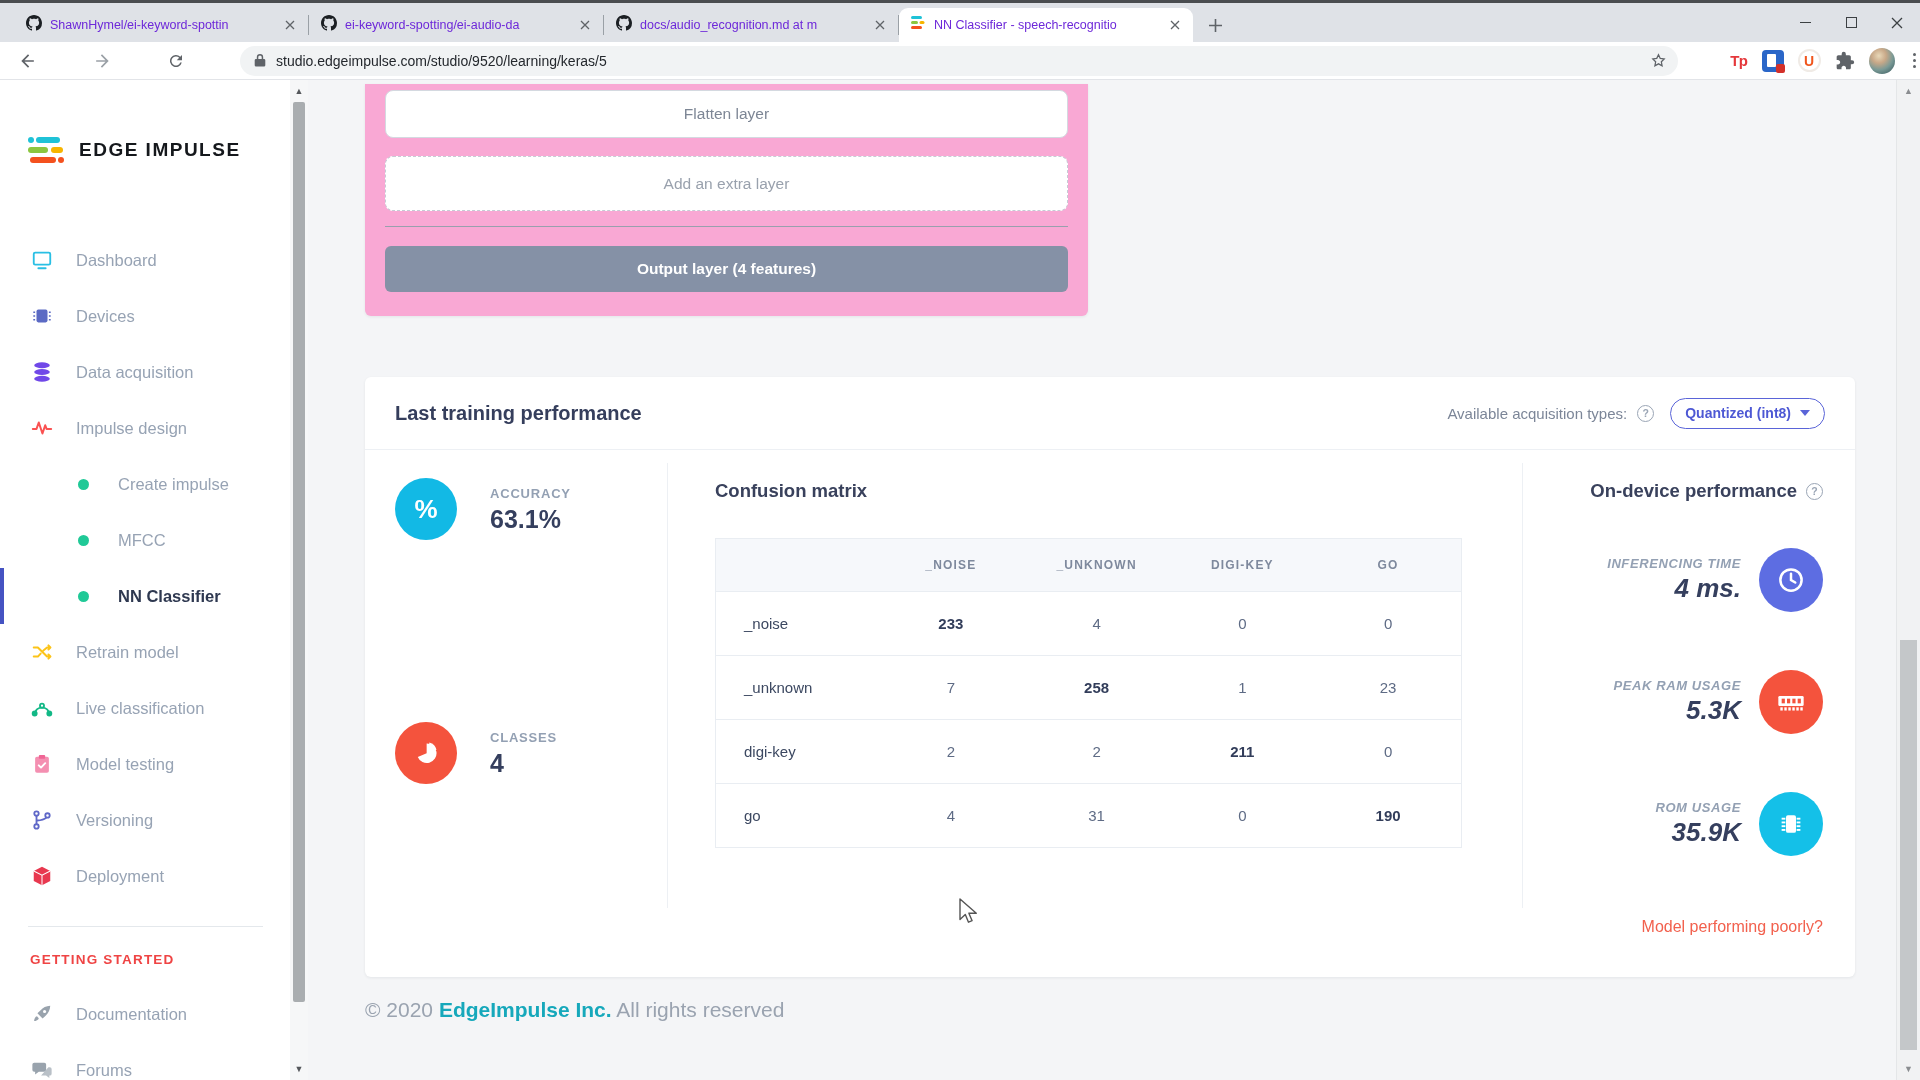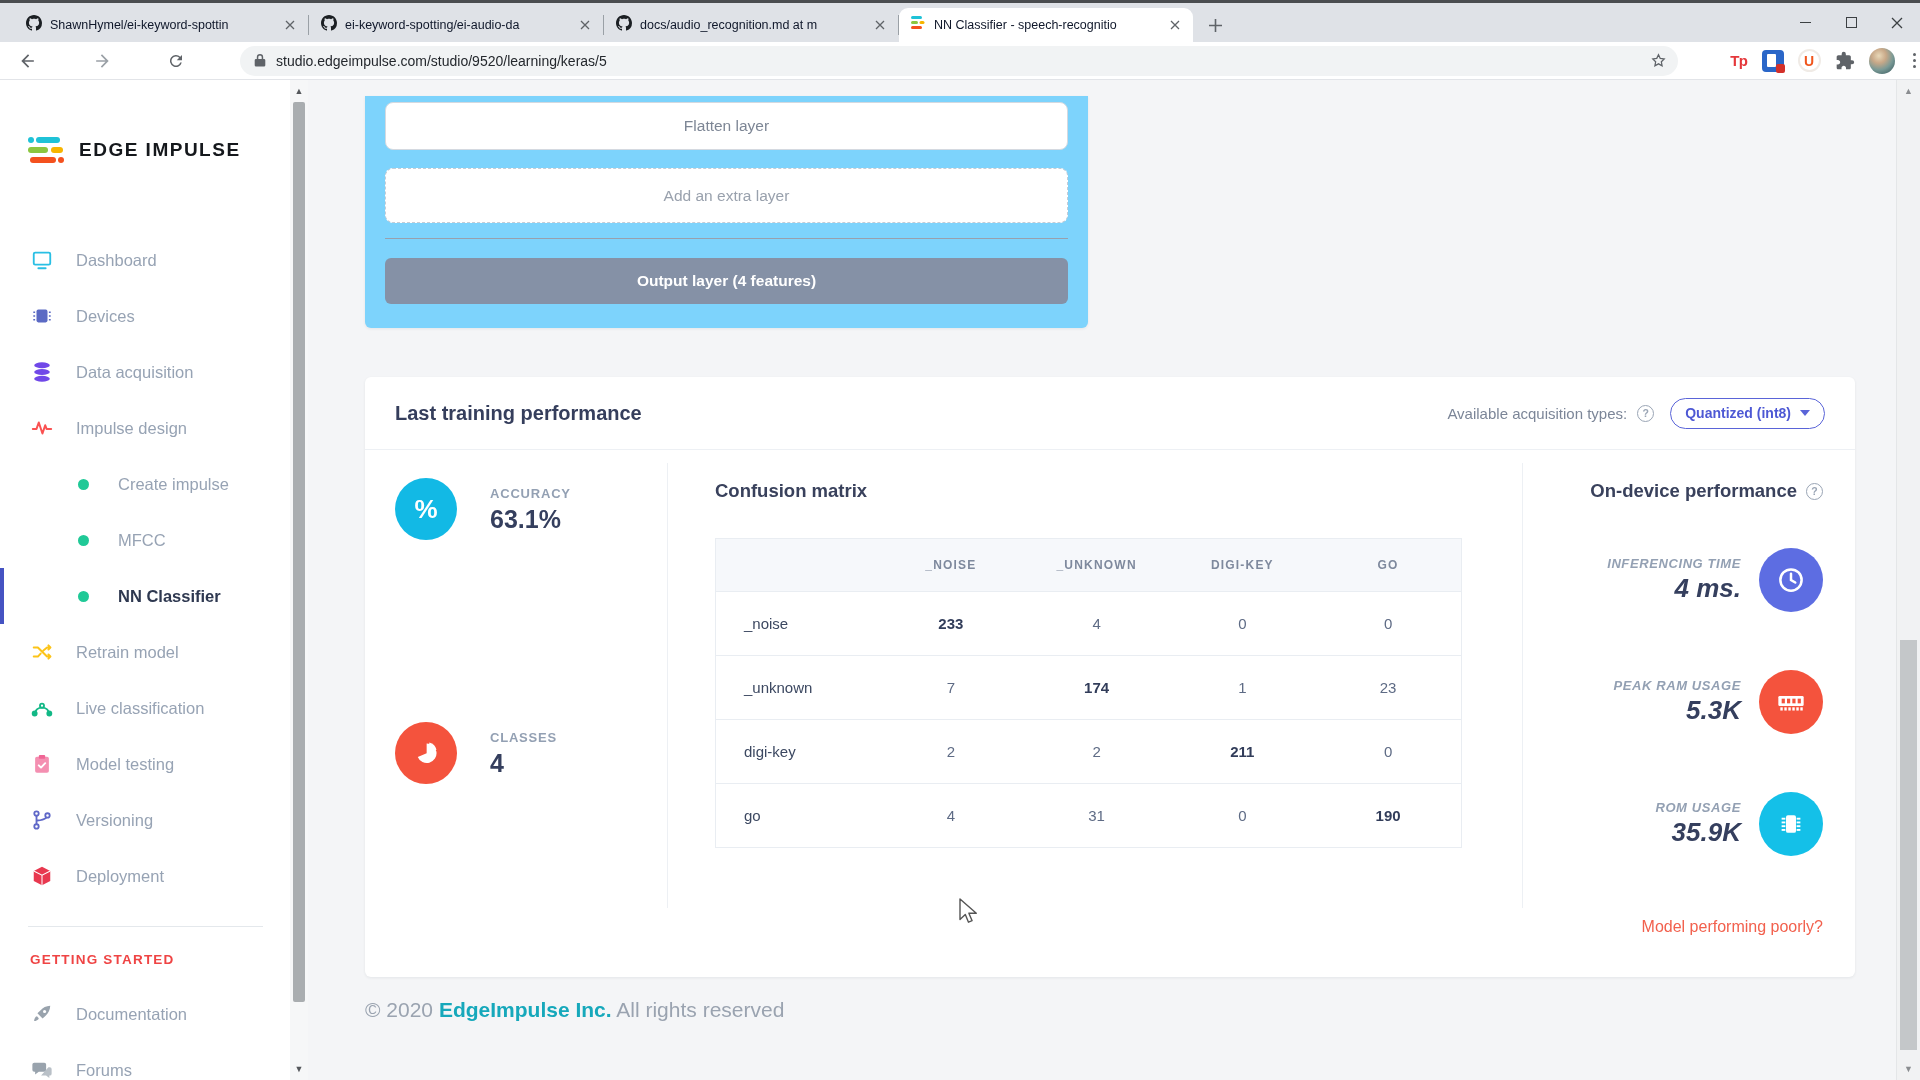--- a/index.html
+++ b/index.html
@@ -6,21 +6,21 @@
   html,body { width:1920px; height:1080px; overflow:hidden; }
   body { font-family:"Liberation Sans", sans-serif; background:#f4f5f7; }
   .screen { position:relative; width:1920px; height:1080px; overflow:hidden; background:#f4f5f7; }
 
   
   .window-top { position:absolute; left:0; top:0; width:1920px; height:3px; background:#4a4d50; }
   .tabstrip { position:absolute; left:0; top:3px; width:1920px; height:39px; background:#dfe2e7; }
   .tabs { position:absolute; left:14px; top:5px; height:34px; display:flex; align-items:stretch; }
   .tab { width:294px; display:flex; align-items:center; gap:8px; padding:0 10px 0 12px; border-radius:9px 9px 0 0; position:relative; }
   .tab.active { background:#ffffff; }
-  .tab-title { flex:1; font-size:12.5px; color:#0f172a; white-space:nowrap; overflow:hidden; }
+  .tab-title { flex:1; font-size:12.5px; color:#6d28d9; white-space:nowrap; overflow:hidden; }
   .tab-sep { width:1px; height:20px; background:#9aa0a6; align-self:center; }
   .tab-close { width:16px; height:16px; display:flex; align-items:center; justify-content:center; border-radius:8px; flex:none; }
   .newtab { width:28px; height:28px; margin-left:8px; align-self:center; display:flex; align-items:center; justify-content:center; border-radius:14px; }
   .newtab svg { display:block; }
   .win-controls { position:absolute; right:0; top:0; height:39px; display:flex; }
   .win-btn { width:46px; height:39px; display:flex; align-items:center; justify-content:center; }
   .win-min-glyph { width:11px; height:1.4px; background:#3c4043; }
   .win-max-glyph { width:11px; height:11px; border:1.4px solid #3c4043; }
 
   .toolbar { position:absolute; left:0; top:42px; width:1920px; height:38px; background:#ffffff; border-bottom:1px solid #e2e4e8; display:flex; align-items:center;gap:36px; }
@@ -59,21 +59,21 @@
   .nav-list2 { position:absolute; left:0; top:906px; width:290px; }
 
   
   .side-scroll { position:absolute; left:290px; top:0; width:18px; height:1000px; background:#f6f7f8; }
   .side-scroll .arr { position:absolute; left:0; width:18px; height:18px; display:flex; align-items:center; justify-content:center; color:#54575b; font-size:9px; }
   .side-scroll .thumb { position:absolute; left:3px; top:22px; width:12px; height:900px; background:#a9adb0; border-radius:2px; }
 
   
   .content { position:absolute; left:308px; top:0; width:1588px; height:1000px; background:#f4f5f7; }
 
-  .layers-card { position:absolute; left:57px; top:16px; width:723px; height:232px; background:#7dd3fc; border-radius:0 0 6px 6px; box-shadow:0 1px 3px rgba(40,50,70,.08); }
+  .layers-card { position:absolute; left:57px; top:4px; width:723px; height:232px; background:#f9a8d4; border-radius:0 0 6px 6px; box-shadow:0 1px 3px rgba(40,50,70,.08); }
   .btn-flatten { position:absolute; left:20px; top:6px; width:683px; height:48px; border:1px solid #d4d9e0; border-radius:8px; background:#fff; display:flex; align-items:center; justify-content:center; font-size:15.5px; color:#7d8695; }
   .btn-add-layer { position:absolute; left:20px; top:72px; width:683px; height:55px; border:1px dashed #c6ccd5; border-radius:8px; background:#fff; display:flex; align-items:center; justify-content:center; font-size:15.5px; color:#99a1ad; }
   .layers-hr { position:absolute; left:20px; top:142px; width:683px; height:1px; background:#98a0ad; }
   .btn-output { position:absolute; left:20px; top:162px; width:683px; height:46px; border:none; border-radius:6px; background:#8591a6; display:flex; align-items:center; justify-content:center; font-size:15.5px; font-weight:700; color:#ffffff; }
 
   .perf-panel { position:absolute; left:57px; top:297px; width:1490px; height:600px; background:#ffffff; border-radius:6px; box-shadow:0 1px 3px rgba(40,50,70,.08); }
   .panel-header { position:absolute; left:0; top:0; width:1490px; height:73px; border-bottom:1px solid #edf0f4; display:flex; align-items:center; padding:0 30px; }
   .panel-title { font-size:20px; font-weight:700; color:#353e5c; }
   .header-right { margin-left:auto; display:flex; align-items:center; gap:10px; }
   .opt-label { font-size:15px; color:#7c8698; }
@@ -453,21 +453,21 @@
               <div class="cm-row cm-body-row">
                 <div class="cm-cell rowlabel">_noise</div>
                 <div class="cm-cell diag">233</div>
                 <div class="cm-cell">4</div>
                 <div class="cm-cell">0</div>
                 <div class="cm-cell">0</div>
               </div>
               <div class="cm-row cm-body-row">
                 <div class="cm-cell rowlabel">_unknown</div>
                 <div class="cm-cell">7</div>
-                <div class="cm-cell diag">174</div>
+                <div class="cm-cell diag">258</div>
                 <div class="cm-cell">1</div>
                 <div class="cm-cell">23</div>
               </div>
               <div class="cm-row cm-body-row">
                 <div class="cm-cell rowlabel">digi-key</div>
                 <div class="cm-cell">2</div>
                 <div class="cm-cell">2</div>
                 <div class="cm-cell diag">211</div>
                 <div class="cm-cell">0</div>
               </div>

